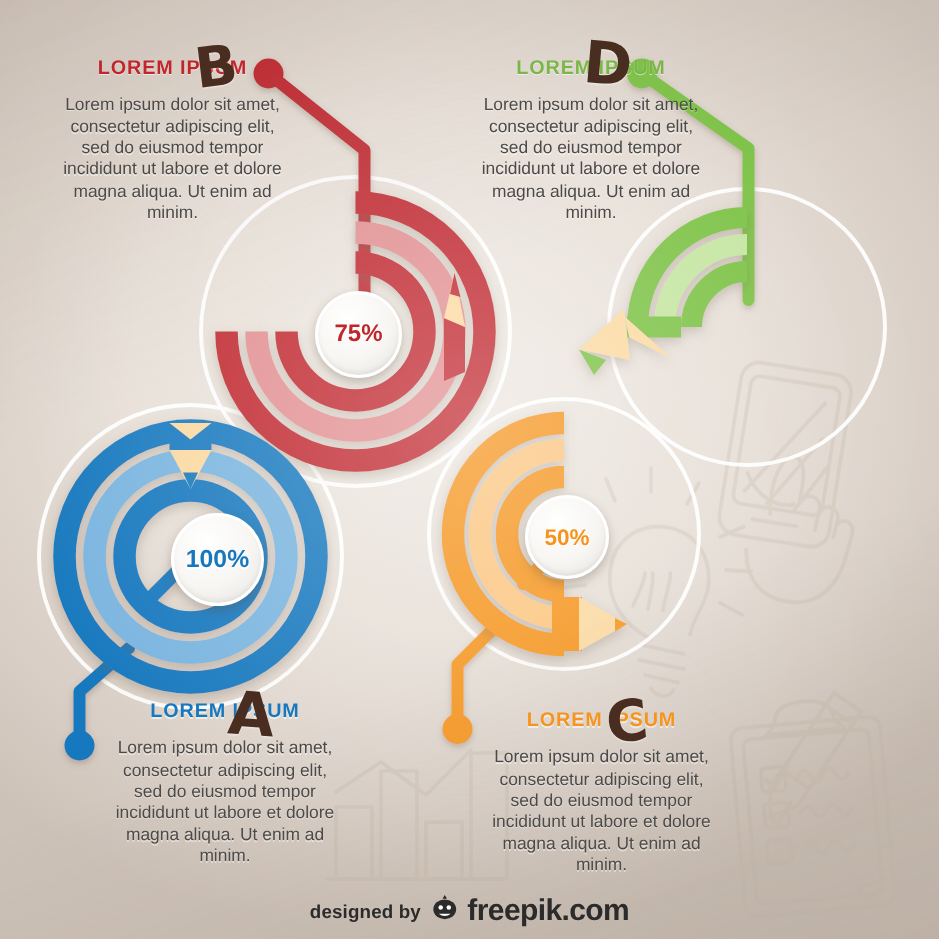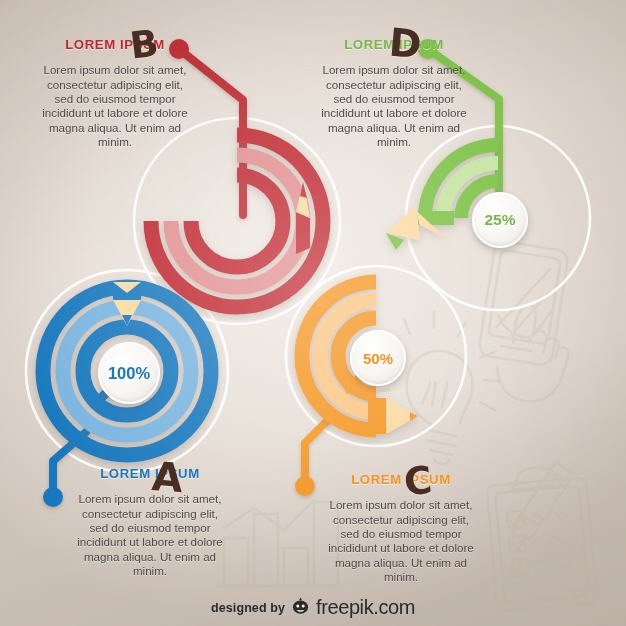--- a/index.html
+++ b/index.html
@@ -58,31 +58,31 @@
     position:absolute;border-radius:50%;
     background:radial-gradient(circle at 38% 30%, #ffffff 0%, #f7f6f3 55%, #e6e3dd 100%);
     box-shadow:0 3px 7px rgba(90,75,60,.33), inset 0 -2px 3px rgba(0,0,0,.05);
     border:2px solid #ffffff;
     display:flex;align-items:center;justify-content:center;
     font-weight:bold;
     text-shadow:0 1px 0 rgba(255,255,255,.9);
   }
   #bubble-75{left:210px;top:194px;width:54px;height:54px;color:#c0272d;font-size:16px;}
   #bubble-25{left:472px;top:192px;width:52px;height:52px;color:#7ab648;font-size:15.5px;}
-  #bubble-100{left:98px;top:342px;width:58px;height:58px;color:#1878be;font-size:16.5px;}
+  #bubble-100{left:114px;top:342px;width:58px;height:58px;color:#1878be;font-size:16.5px;}
   #bubble-50{left:350px;top:330px;width:52px;height:52px;color:#f5941e;font-size:15px;}
 
   
   #footer{
     position:absolute;left:0;right:0;bottom:7px;
     display:flex;align-items:center;justify-content:center;gap:6px;
     color:#2b2b2b;
   }
   #footer .dby{font-size:12.5px;font-weight:bold;letter-spacing:.1px;}
-  #footer .fp{font-size:20px;font-weight:normal;letter-spacing:-.4px;}
+  #footer .fp{font-size:20px;font-weight:bold;letter-spacing:-.4px;}
   #footer .logo{display:inline-block;}
 </style>
 </head>
 <body>
 
 <div id="stage">
 
   <svg id="doodles" class="svgfull" width="626" height="626" viewBox="0 0 626 626">
     <g fill="none" stroke="#c9bcae" stroke-width="2.4" stroke-linecap="round" stroke-linejoin="round" opacity="0.85">
 
@@ -244,22 +244,22 @@
       <g>
         <path d="M368 398 L368 434 L388 434 L388 398 Z" fill="#f5941e"></path>
         <path d="M386 398 L418 416 L386 434 Z" fill="#fbd9a0"></path>
         <path d="M410 412 L418 416 L410 421 Z" fill="#f5941e"></path>
       </g>
     </g>
   </svg>
 
   <div id="vignette"></div>
 
-  <div class="bubble" id="bubble-25">
-    <span>25%</span>
+  <div class="bubble" id="bubble-75">
+    <span>75%</span>
   </div>
   <div class="bubble" id="bubble-100">
     <span>100%</span>
   </div>
   <div class="bubble" id="bubble-50">
     <span>50%</span>
   </div>
 
   <div class="block" id="block-b">
     <p class="head">LOREM IPSUM</p>

